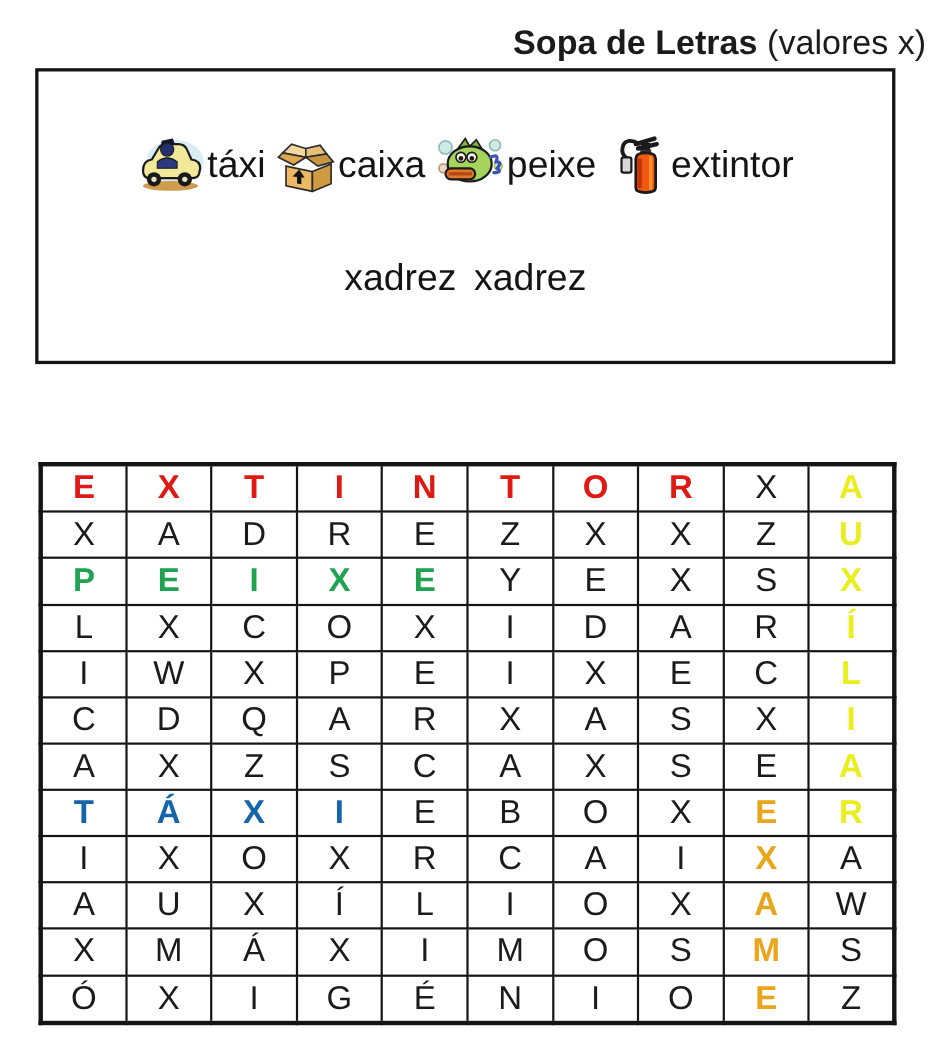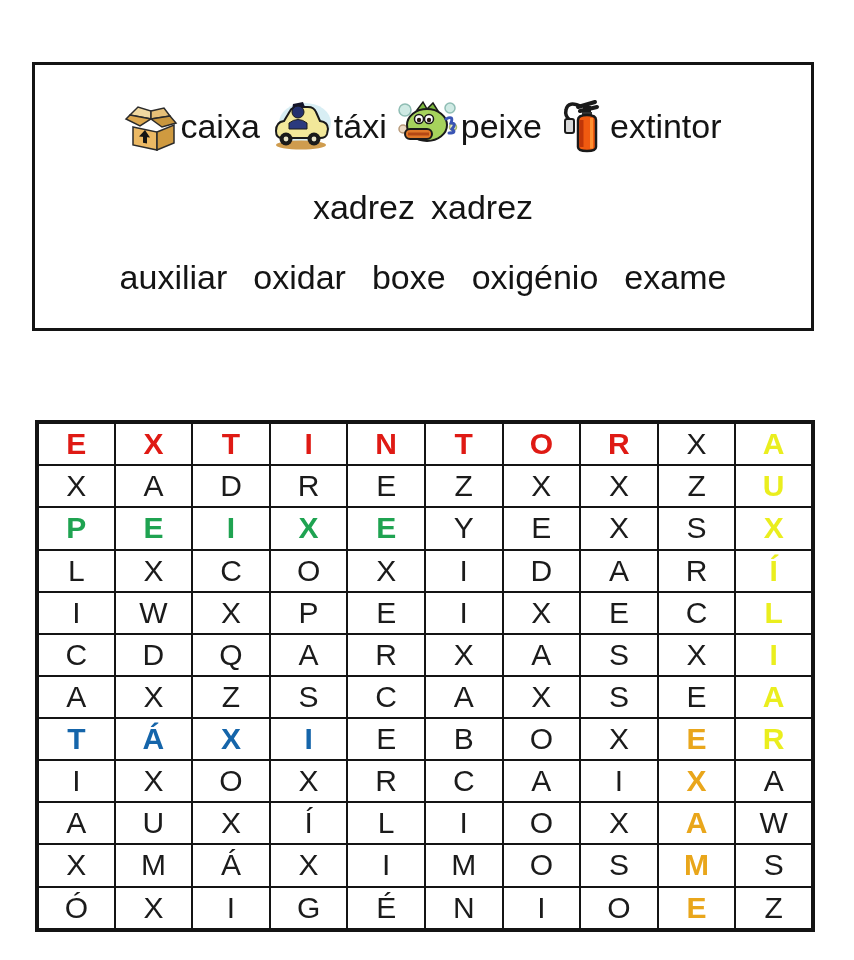--- a/index.html
+++ b/index.html
@@ -46,53 +46,56 @@
     border:2px solid #141414;
     padding:0;vertical-align:middle;
     font-weight:400;
   }
 </style>
 </head>
 <body>
 
 <div class="page">
 
+  <div class="title">
+    <span class="title-main">Sopa de Letras</span><span class="title-suffix"> (valores x)</span>
+  </div>
 
   <div class="word-box">
 
     <div class="word-line picture-line">
-
-      <span class="picture-word">
-        <svg width="54" height="50" viewBox="0 0 54 50">
-          <polygon points="6,14 14,6 27,10 27,18" fill="#f0d8a0" stroke="#2b2b2b" stroke-width="1.5"></polygon>
-          <polygon points="27,10 40,7 46,15 27,18" fill="#e6c078" stroke="#2b2b2b" stroke-width="1.5"></polygon>
-          <polygon points="2,18 6,14 27,18 16,25" fill="#dca74e" stroke="#2b2b2b" stroke-width="1.5"></polygon>
-          <polygon points="27,18 46,15 52,22 38,26" fill="#c8963e" stroke="#2b2b2b" stroke-width="1.5"></polygon>
-          <polygon points="9,26 33,31 33,49 9,44" fill="#ecb964" stroke="#2b2b2b" stroke-width="1.5"></polygon>
-          <polygon points="33,31 50,24 50,42 33,49" fill="#cf9a40" stroke="#2b2b2b" stroke-width="1.5"></polygon>
-          <polygon points="21,29 15,35.5 26,36.5" fill="#141414"></polygon>
-          <polygon points="19,35 23,35.6 23,42.5 19,41.8" fill="#141414"></polygon>
-        </svg>
-        <span>caixa</span>
-      </span>
 
       <span class="picture-word">
         <svg width="62" height="56" viewBox="0 0 62 56">
           <ellipse cx="35" cy="25" rx="26" ry="20" fill="#d8eef4"></ellipse>
           <ellipse cx="31" cy="47" rx="25" ry="4.5" fill="#cf9c4e"></ellipse>
           <path d="M6 33 Q6 24 14 23 L20 13 Q22 9 28 9 L38 9 Q44 9 46 14 L50 23 Q58 24 58 31 L57 36 Q56 40 50 40 L12 40 Q6 40 6 33 Z" fill="#f2e89a" stroke="#1a1a1a" stroke-width="2"></path>
           <path d="M22 12 L35 9 L33 4 L23 6 Z" fill="#14142a"></path>
           <circle cx="28" cy="14" r="6" fill="#23306e" stroke="#1a1a1a"></circle>
           <path d="M19 25 Q28 18 37 25 L37 31 L19 31 Z" fill="#2b3a7e" stroke="#1a1a1a"></path>
           <circle cx="16" cy="41" r="6.5" fill="#1a1a1a"></circle>
           <circle cx="16" cy="41" r="2.4" fill="#e8e4c8"></circle>
           <circle cx="44" cy="41" r="6.5" fill="#1a1a1a"></circle>
           <circle cx="44" cy="41" r="2.4" fill="#e8e4c8"></circle>
         </svg>
         <span>táxi</span>
+      </span>
+
+      <span class="picture-word">
+        <svg width="54" height="50" viewBox="0 0 54 50">
+          <polygon points="6,14 14,6 27,10 27,18" fill="#f0d8a0" stroke="#2b2b2b" stroke-width="1.5"></polygon>
+          <polygon points="27,10 40,7 46,15 27,18" fill="#e6c078" stroke="#2b2b2b" stroke-width="1.5"></polygon>
+          <polygon points="2,18 6,14 27,18 16,25" fill="#dca74e" stroke="#2b2b2b" stroke-width="1.5"></polygon>
+          <polygon points="27,18 46,15 52,22 38,26" fill="#c8963e" stroke="#2b2b2b" stroke-width="1.5"></polygon>
+          <polygon points="9,26 33,31 33,49 9,44" fill="#ecb964" stroke="#2b2b2b" stroke-width="1.5"></polygon>
+          <polygon points="33,31 50,24 50,42 33,49" fill="#cf9a40" stroke="#2b2b2b" stroke-width="1.5"></polygon>
+          <polygon points="21,29 15,35.5 26,36.5" fill="#141414"></polygon>
+          <polygon points="19,35 23,35.6 23,42.5 19,41.8" fill="#141414"></polygon>
+        </svg>
+        <span>caixa</span>
       </span>
 
       <span class="picture-word">
         <svg width="62" height="56" viewBox="0 0 62 56">
           <circle cx="8" cy="12" r="6" fill="#cfeae4" stroke="#8fbdb4" stroke-width="1.5"></circle>
           <circle cx="53" cy="10" r="5" fill="#cfeae4" stroke="#8fbdb4" stroke-width="1.5"></circle>
           <circle cx="6" cy="31" r="4" fill="#ecd9c4" stroke="#b89a7a" stroke-width="1.5"></circle>
           <circle cx="56" cy="29" r="3.5" fill="#e6eec0" stroke="#aab86a" stroke-width="1.5"></circle>
           <path d="M20 12 L26 4 L30 11 L36 5 L41 13 Z" fill="#7cb83e" stroke="#1a1a1a" stroke-width="1.5"></path>
           <ellipse cx="30" cy="27" rx="20" ry="16" fill="#a6d35c" stroke="#1a1a1a" stroke-width="2"></ellipse>
@@ -122,27 +125,20 @@
         <span>extintor</span>
       </span>
 
     </div>
 
     <div class="word-line l2">
       <span>xadrez</span>
       <span>xadrez</span>
     </div>
 
-    <div class="word-line l3">
-      <span>auxiliar</span>
-      <span>oxidar</span>
-      <span>boxe</span>
-      <span>oxigénio</span>
-      <span>exame</span>
-    </div>
 
 
   </div>
 
   <table class="grid">
     <tbody>
         <tr>
           <td style="color: rgb(223, 26, 20); font-weight: 700;">E</td>
           <td style="color: rgb(223, 26, 20); font-weight: 700;">X</td>
           <td style="color: rgb(223, 26, 20); font-weight: 700;">T</td>

